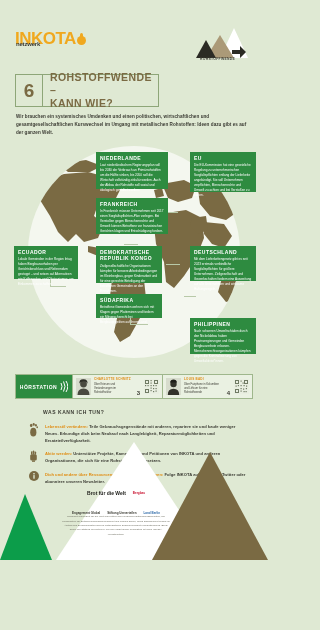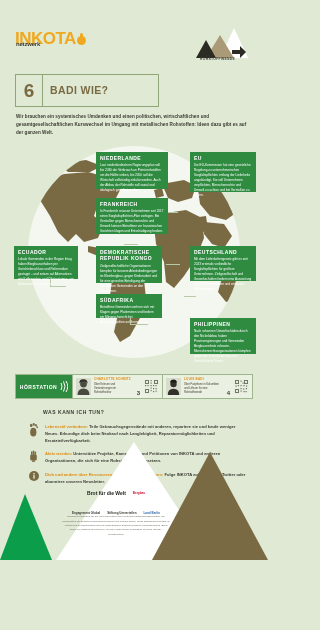--- a/index.html
+++ b/index.html
@@ -108,21 +108,22 @@
         <polygon points="10,12 20,30 0,30" fill="#2b2b24"></polygon>
         <path d="M44,22 L52,22 L52,18 L58,24 L52,30 L52,26 L44,26 Z" fill="#2b2b24" transform="translate(-8,0)"></path>
       </svg>
       <span class="rw-label">ROHSTOFFWENDE</span>
     </div>
   </div>
 
   <div class="title-box">
     <div class="title-num">6</div>
     <div class="title-txt">
-      <span>BADI WIE?</span>
+      <span>ROHSTOFFWENDE –</span>
+      <span>KANN WIE?</span>
     </div>
   </div>
 
   <div class="intro">Wir brauchen ein systemisches Umdenken und einen politischen, wirtschaftlichen und gesamtgesellschaftlichen Kurswechsel im Umgang mit metallischen Rohstoffen: Ideen dazu gibt es auf der ganzen Welt.</div>
 
   <div class="globe-wrap">
 
     <div class="globe-circle">
       <svg width="212" height="212" viewBox="0 0 212 212">
         <g fill="#7a6a43">

